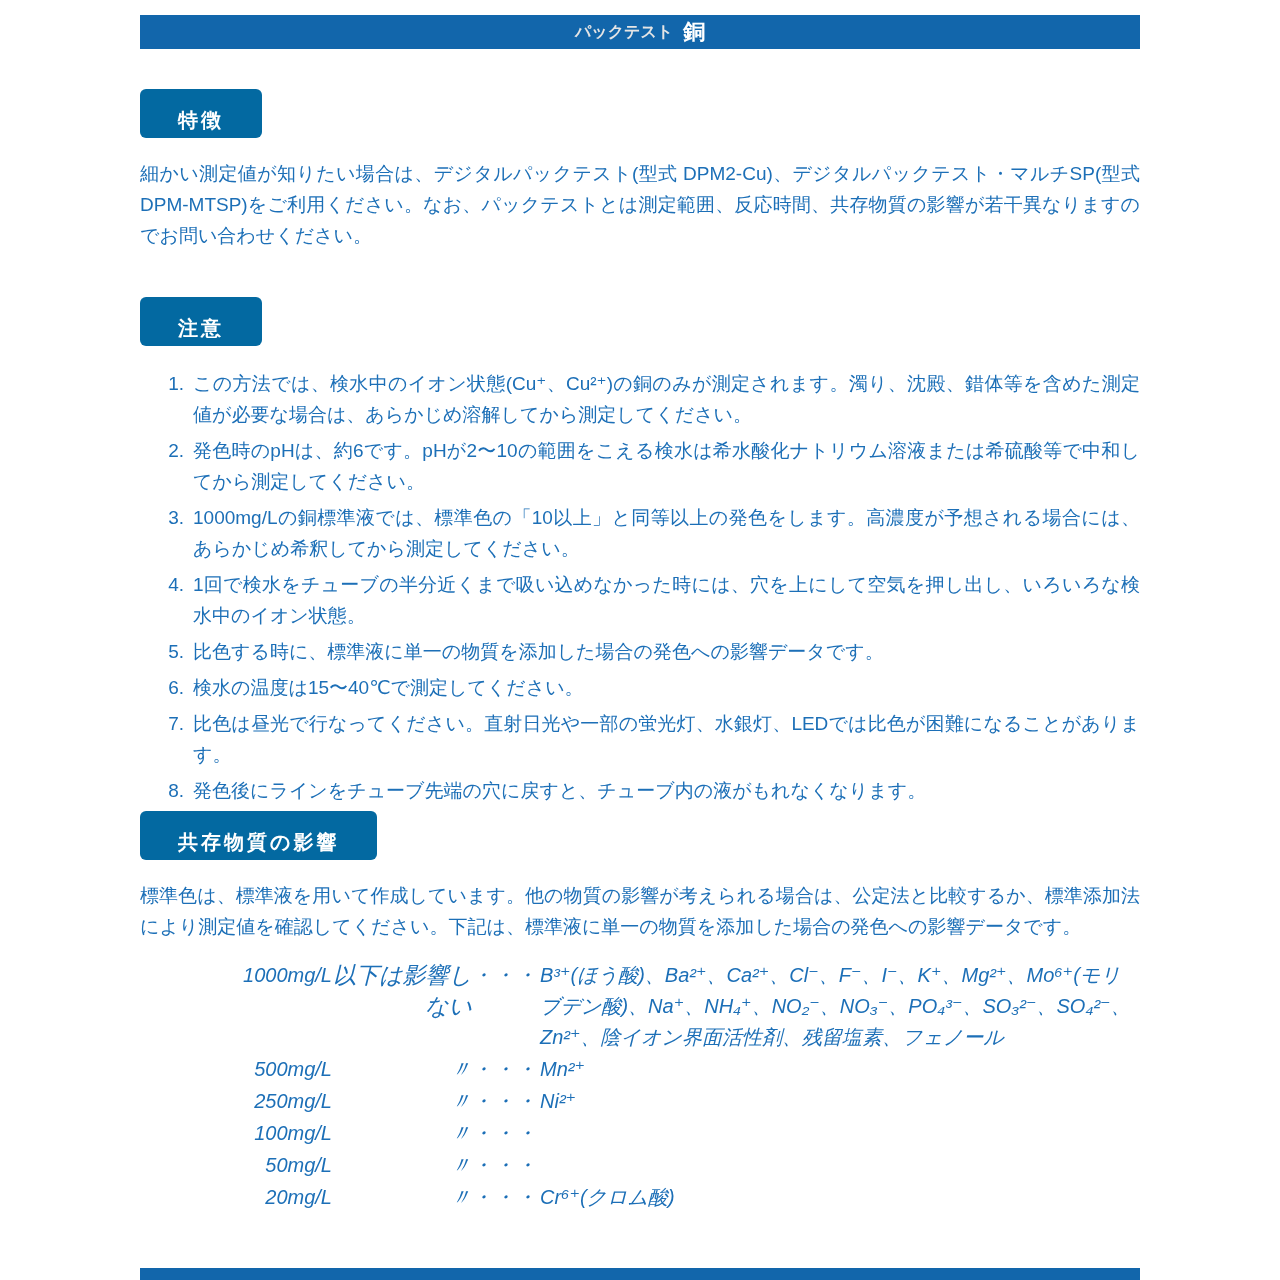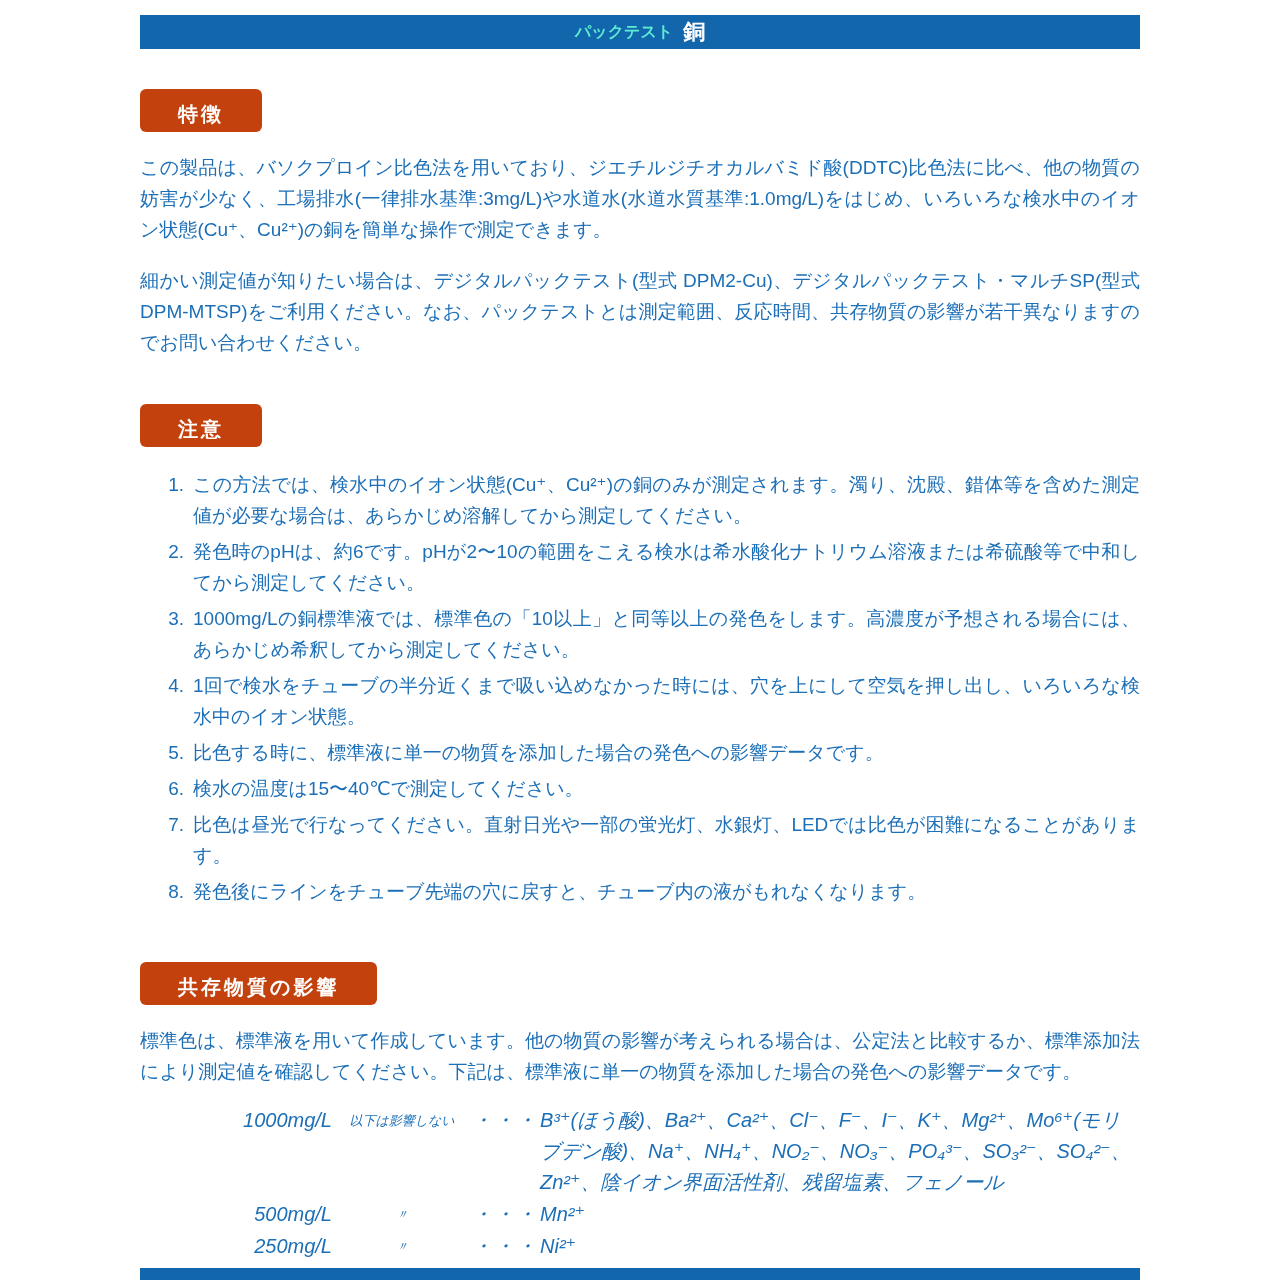--- a/index.html
+++ b/index.html
@@ -25,43 +25,43 @@
   .top-bar {
     margin-top: 15px;
     height: 34px;
     background: #1266ab;
     display: flex;
     align-items: center;
     justify-content: center;
     gap: 10px;
   }
   .top-bar .t-small {
-    color: #5eead4;
+    color: #e5e5e5;
     font-size: 16px;
     font-weight: bold;
   }
   .top-bar .t-large {
     color: #ffffff;
     font-size: 22px;
     font-weight: bold;
   }
   
   .badge {
     display: inline-block;
-    background: #c2410c;
+    background: #0369a1;
     color: #ffffff;
     font-size: 20px;
     font-weight: bold;
     letter-spacing: 3px;
-    padding: 12px 38px 4px 38px;
+    padding: 18px 38px 4px 38px;
     border-radius: 6px;
   }
   .sec-features .badge { margin-top: 40px; }
   .sec-caution  .badge { margin-top: 46px; text-align: center; }
-  .sec-interf   .badge { margin-top: 50px; }
+  .sec-interf   .badge { }
   
   .para {
     margin: 20px 0 0 0;
     font-size: 19px;
     line-height: 31px;
     text-align: justify;
   }
   .para.bold { font-weight: normal; }
   
   .caution-list {
@@ -95,22 +95,22 @@
     margin-bottom: 1px;
     font-style: italic;
   }
   .spec-row .conc {
     width: 192px;
     text-align: right;
     flex: none;
   }
   .spec-row .cond {
     width: 140px;
-    text-align: center;
-    font-size: 13px;
+    text-align: right;
+    font-size: 23px;
     flex: none;
   }
   .spec-row .dots {
     width: 68px;
     text-align: left;
     letter-spacing: 2px;
     flex: none;
   }
   .spec-row .ions {
     flex: 1;
@@ -130,21 +130,20 @@
 
 <div class="page">
 
   <div class="top-bar">
     <span class="t-small">パックテスト</span>
     <span class="t-large">銅</span>
   </div>
 
   <div class="sec-features">
     <span class="badge">特徴</span>
-    <p class="para">この製品は、バソクプロイン比色法を用いており、ジエチルジチオカルバミド酸(DDTC)比色法に比べ、他の物質の妨害が少なく、工場排水(一律排水基準:3mg/L)や水道水(水道水質基準:1.0mg/L)をはじめ、いろいろな検水中のイオン状態(Cu⁺、Cu²⁺)の銅を簡単な操作で測定できます。</p>
     <p class="para bold">細かい測定値が知りたい場合は、デジタルパックテスト(型式 DPM2-Cu)、デジタルパックテスト・マルチSP(型式 DPM-MTSP)をご利用ください。なお、パックテストとは測定範囲、反応時間、共存物質の影響が若干異なりますのでお問い合わせください。</p>
   </div>
 
   <div class="sec-caution">
     <span class="badge">注意</span>
     <ul class="caution-list">
       <li class="caution-item">
         <span class="num">1.</span>
         <span class="txt">この方法では、検水中のイオン状態(Cu⁺、Cu²⁺)の銅のみが測定されます。濁り、沈殿、錯体等を含めた測定値が必要な場合は、あらかじめ溶解してから測定してください。</span>
       </li>

